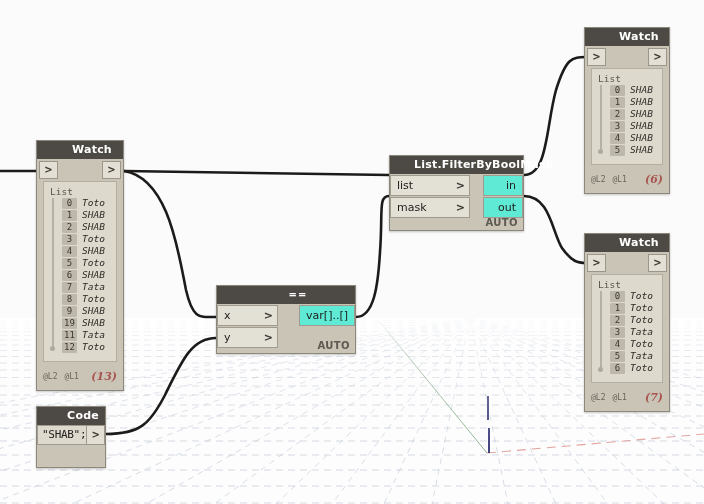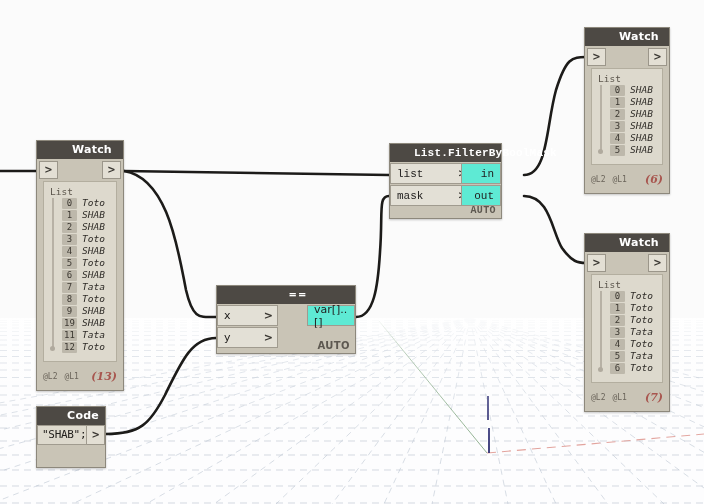--- a/index.html
+++ b/index.html
@@ -248,28 +248,28 @@
     <div class="node-hdr sym">==</div>
     <div style="position:relative;height:49px;">
       <div class="pin-in" style="position:absolute;left:0;top:1px;width:61px;">
         <span>x</span>
         <span class="chevron">&gt;</span>
       </div>
       <div class="pin-in" style="position:absolute;left:0;top:23px;width:61px;">
         <span>y</span>
         <span class="chevron">&gt;</span>
       </div>
-      <div class="pin-out" style="position:absolute;right:0;top:1px;width:48px;">
+      <div class="pin-out" style="position:absolute;right:0;top:1px;width:56px;">
         <span>var[]..[]</span>
       </div>
       <span class="auto">AUTO</span>
     </div>
   </div>
 
-  <div class="node" style="left:389px;top:143px;width:113px;font-family:Liberation Mono, monospace;">
+  <div class="node" style="left:389px;top:155px;width:135px;">
     <div class="node-hdr">List.FilterByBoolMask</div>
     <div style="position:relative;height:56px;">
       <div class="pin-in" style="position:absolute;left:0;top:1px;width:80px;">
         <span>list</span>
         <span class="chevron">&gt;</span>
       </div>
       <div class="pin-in" style="position:absolute;left:0;top:23px;width:80px;gap:12px;">
         <span>mask</span>
         <span class="chevron">&gt;</span>
       </div>

